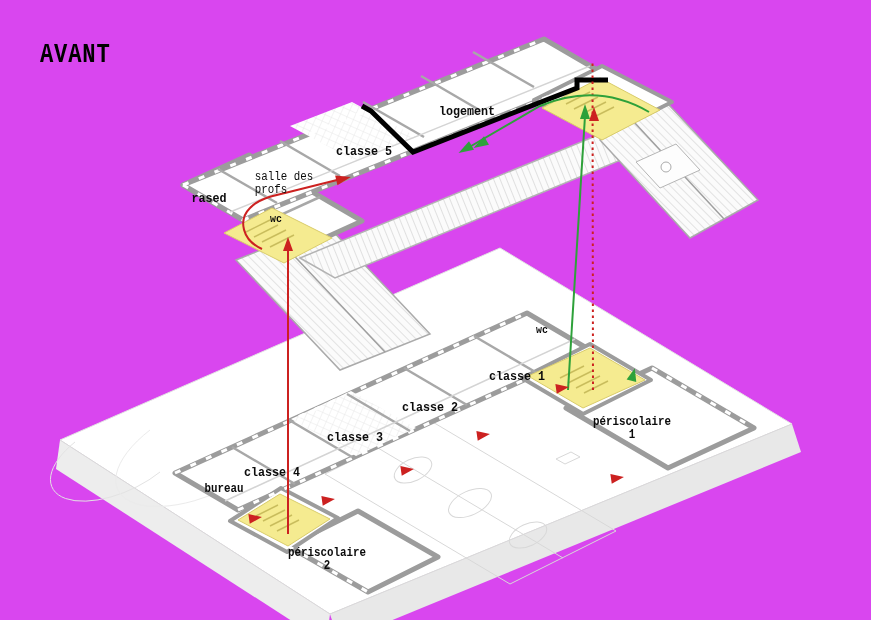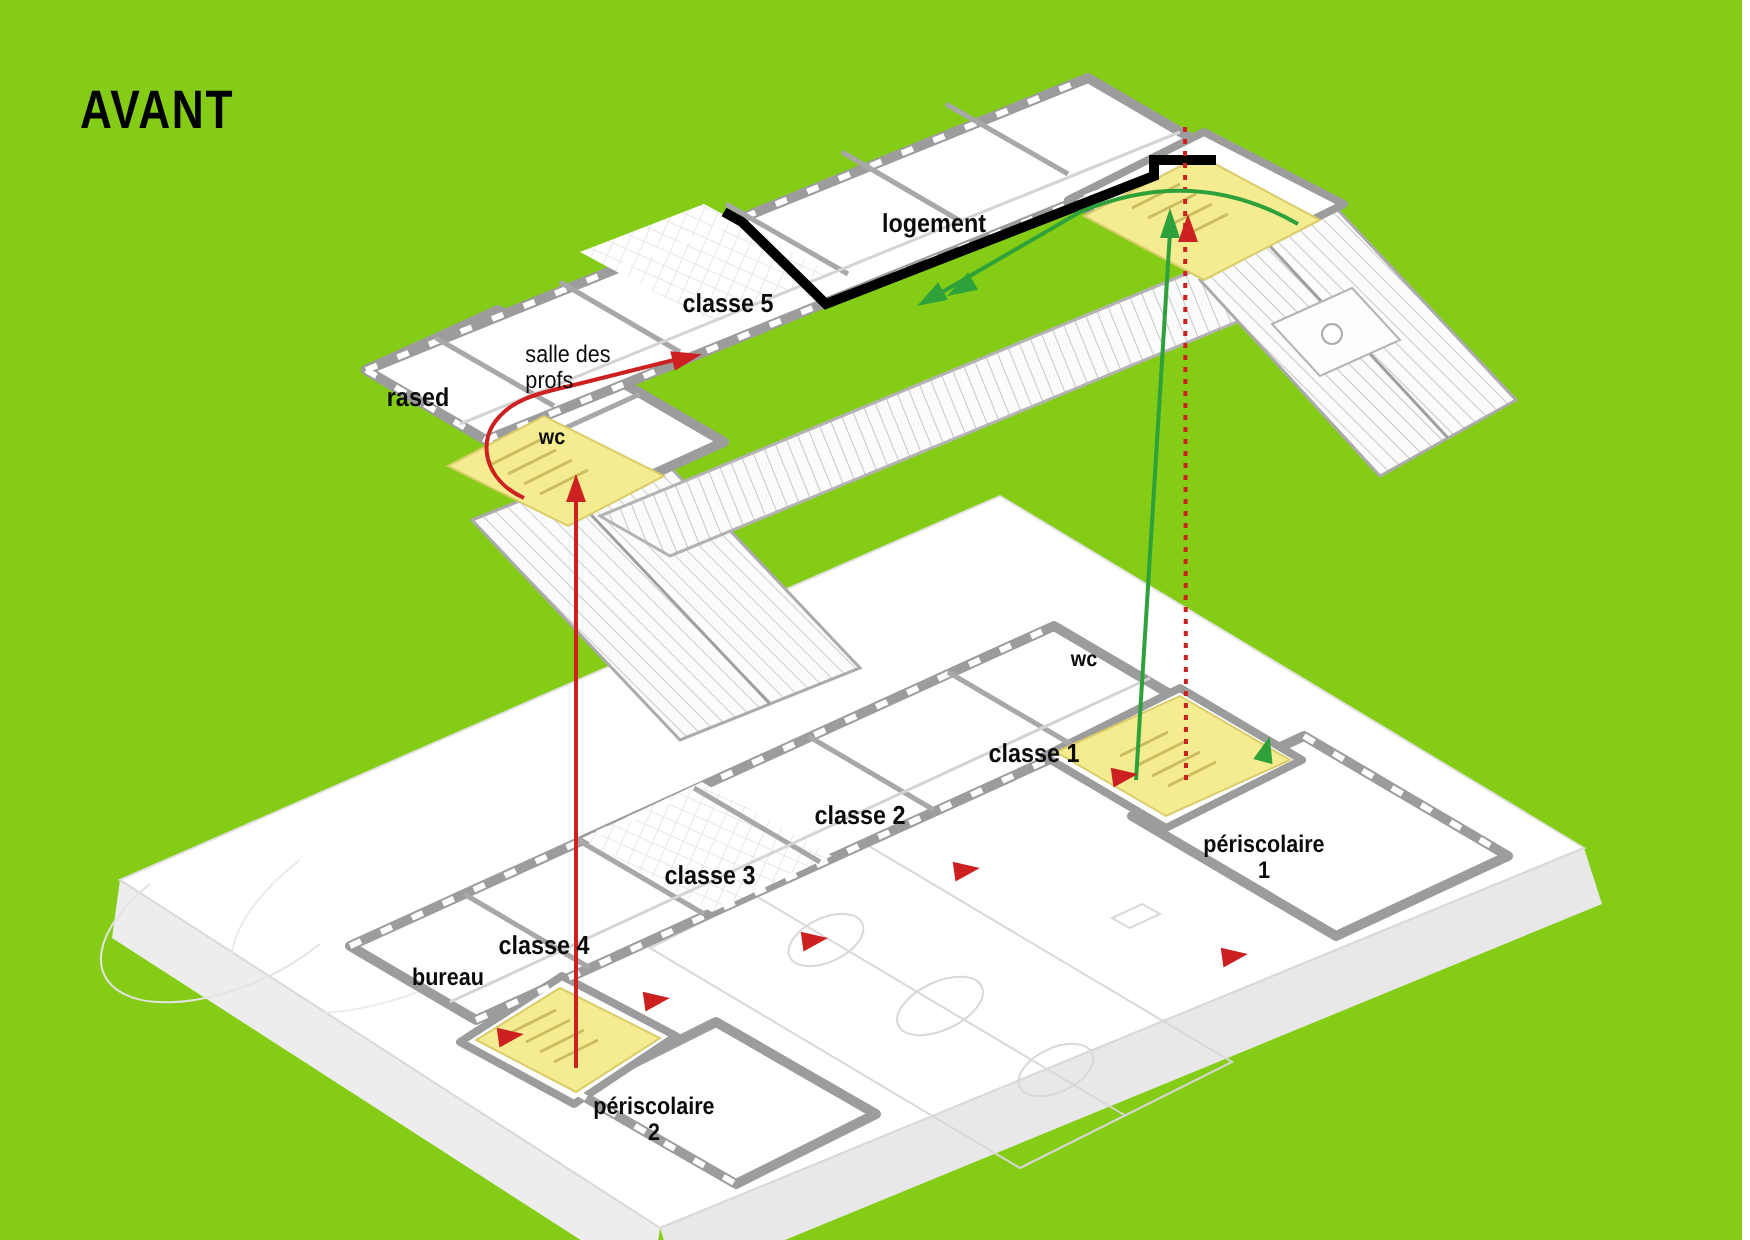--- a/index.html
+++ b/index.html
@@ -1,17 +1,17 @@
 <!DOCTYPE html>
 <html><head>
 <meta charset="utf-8">
 <style>
   html,body{margin:0;padding:0;background:#fff;}
-  .stage{position:relative;width:871px;height:620px;background:#84cc16;overflow:hidden;
-         font-family:Liberation Sans, sans-serif;}
+  .stage{position:relative;width:871px;height:620px;background:#d946ef;overflow:hidden;
+         font-family:Liberation Mono, monospace;}
   .stage svg{position:absolute;left:0;top:0;}
   .lbl{position:absolute;transform:translate(-50%,-50%) scaleX(0.9);
        font-weight:700;color:#0b0b0b;font-size:13px;line-height:1.08;
        text-align:center;white-space:nowrap;pointer-events:none;}
   .lbl.small{font-size:11px;}
   .lbl.mid{font-size:12px;}
   .lbl.normal{font-weight:400;font-size:12px;}
   .title{position:absolute;transform-origin:left center;transform:scaleX(0.82);
          font-size:27px;font-weight:600;letter-spacing:1px;color:#000;}
 </style>

